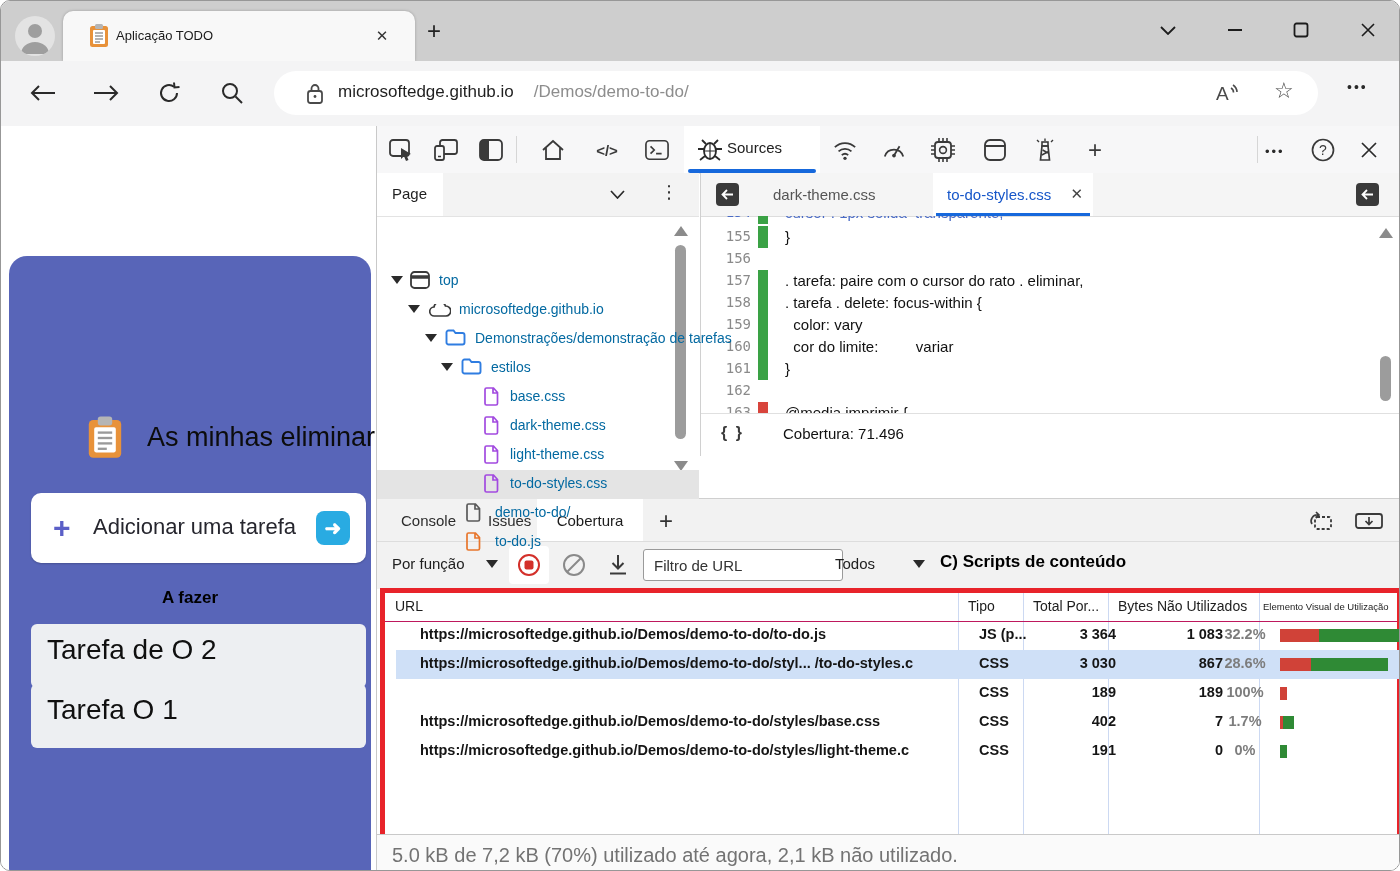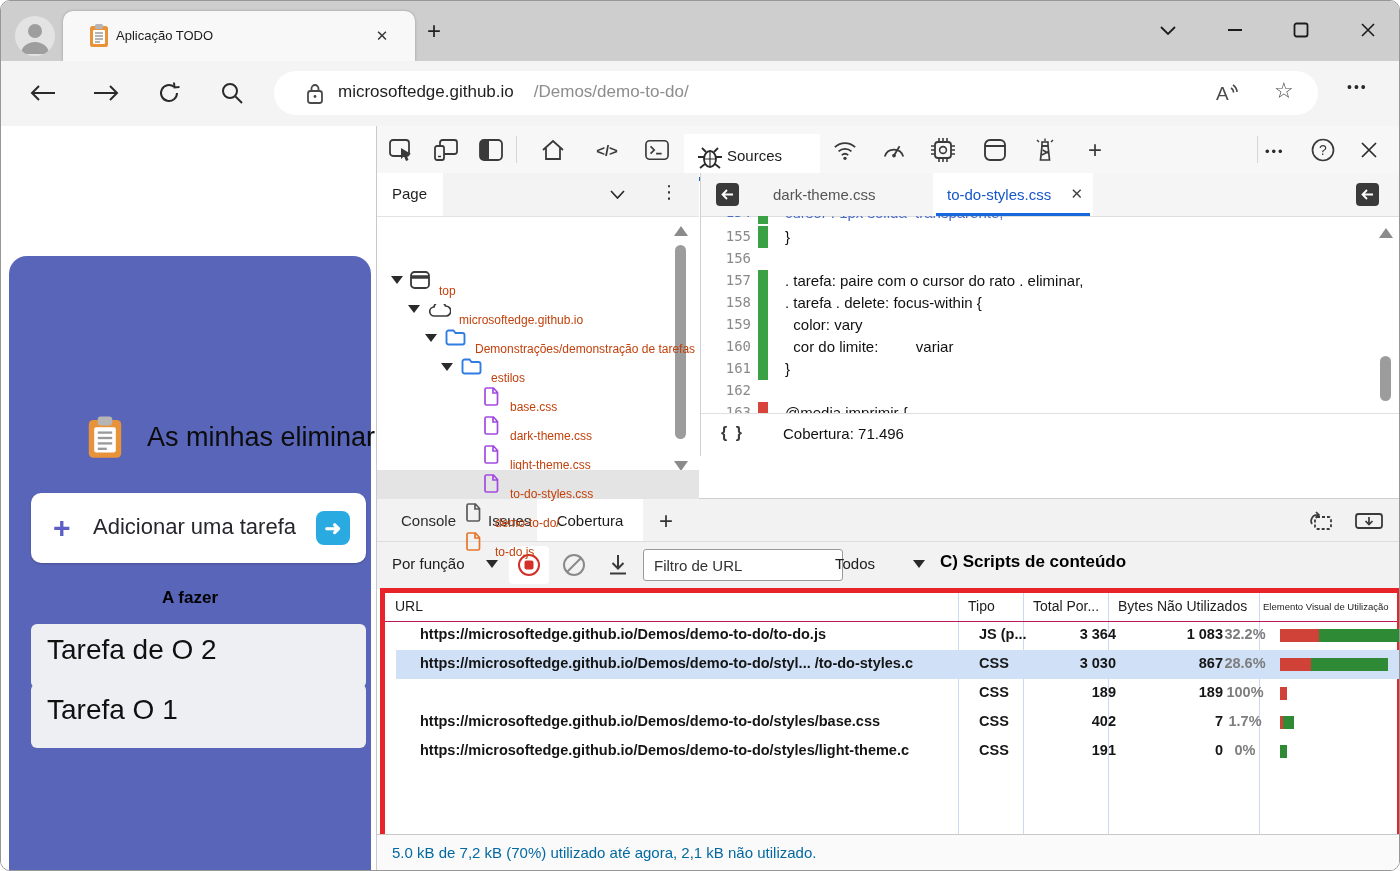--- a/index.html
+++ b/index.html
@@ -30,34 +30,34 @@
   #addtask .lbl{position:absolute;left:62px;top:21px;font-size:22px;color:#26262e;}
   #addtask .go{position:absolute;right:16px;top:18px;width:34px;height:34px;background:#29abe2;border-radius:8px;color:#fff;font-size:20px;line-height:34px;text-align:center;font-weight:700;}
   #afazer{position:absolute;left:0;top:332px;width:362px;text-align:center;font-size:17px;font-weight:700;color:#000;}
   .task{position:absolute;left:22px;width:335px;height:64px;background:#edeff2;border-radius:6px;}
   .task span{position:absolute;left:16px;top:10px;font-size:28px;color:#101010;white-space:nowrap;}
   
   #dt{left:375px;top:125px;width:1025px;height:746px;background:#fff;border-left:1px solid #c9c9c9;}
   #dt-toolbar{position:absolute;left:0;top:0;width:100%;height:47px;background:#f7f7f8;border-bottom:1px solid #e3e3e3;}
   .dt-ic{top:12px;width:24px;height:24px;color:#3a3a3a;display:flex;align-items:center;justify-content:center;font-size:15px;}
   .vsep{top:10px;width:1px;height:27px;background:#d6d6d6;}
-  #tab-sources{left:307px;top:8px;width:136px;height:47px;background:#fff;text-decoration:underline;}
+  #tab-sources{left:307px;top:0;width:136px;height:47px;background:#fff;text-decoration:underline;}
   #tab-sources .bug{position:absolute;left:13px;top:11px;}
   #tab-sources .lab{position:absolute;left:43px;top:13px;font-size:15px;color:#202020;}
   #tab-sources .ul{position:absolute;left:4px;bottom:0;width:128px;height:4px;background:#1668dc;border-radius:2px;}
   
   #navr{position:absolute;left:0;top:47px;width:322px;height:283px;background:#fff;}
   #nav-head{position:absolute;left:0;top:0;width:100%;height:43px;background:#f3f3f3;border-bottom:1px solid #e3e3e3;}
   #page-chip{position:absolute;left:0;top:0;width:66px;height:43px;background:#fff;}
   #page-chip span{position:absolute;left:15px;top:12px;font-size:15px;color:#1f1f1f;}
   .tree-row{position:absolute;left:0;height:29px;width:322px;white-space:nowrap;z-index:2;}
   .tree-row.sel{background:#e4e4e4;}
   .tree-row .car{position:absolute;top:9px;width:0;height:0;border-left:6px solid transparent;border-right:6px solid transparent;border-top:8px solid #2a2a2a;}
   .tree-row .tic{position:absolute;top:4px;}
-  .tree-row .tl{position:absolute;top:17px;font-size:12px;color:#c2410c;}
+  .tree-row .tl{position:absolute;top:5px;font-size:14px;color:#0369a1;}
   .sb{position:absolute;background:#9c9c9c;border-radius:6px;}
   .tri-up{width:0;height:0;border-left:7px solid transparent;border-right:7px solid transparent;border-bottom:10px solid #8b8b8b;}
   .tri-dn{width:0;height:0;border-left:7px solid transparent;border-right:7px solid transparent;border-top:10px solid #8b8b8b;}
   
   #ed{position:absolute;left:323px;top:47px;width:702px;height:283px;background:#fff;border-left:1px solid #d0d0d0;}
   #ed-tabs{position:absolute;left:0;top:0;width:100%;height:43px;background:#f5f5f5;border-bottom:1px solid #ddd;}
   .ed-box-ic{top:9px;width:25px;height:25px;color:#2d2d2d;}
   #ed-tab1{position:absolute;left:50px;top:0;height:43px;line-height:43px;font-size:15px;color:#555;padding:0 22px;}
   #ed-tab2{position:absolute;left:232px;top:0;width:160px;height:43px;background:#fff;}
   #ed-tab2 .t{position:absolute;left:14px;top:13px;font-size:15px;color:#1656c9;}
@@ -101,21 +101,21 @@
   .td-url{position:absolute;left:24px;top:5px;font-size:14.5px;color:#151515;white-space:nowrap;overflow:hidden;width:552px;}
   .td-type{position:absolute;left:583px;top:5px;font-size:14.5px;color:#151515;}
   .td-total{position:absolute;left:648px;width:72px;top:5px;font-size:14.5px;color:#151515;text-align:right;}
   .td-unused{position:absolute;left:733px;width:94px;top:5px;font-size:14.5px;color:#151515;text-align:right;}
   .td-pct{position:absolute;left:828px;width:42px;top:5px;font-size:14.5px;color:#7d7d7d;text-align:center;}
   .usage-bar{position:absolute;left:884px;top:8px;height:13px;display:flex;}
   .bar-red{height:13px;background:#d04238;}
   .bar-green{height:13px;background:#2f8a35;flex:1;}
   
   #summary{position:absolute;left:0;top:708px;width:100%;height:38px;background:#fafafa;border-top:1px solid #c9c9c9;}
-  #summary span{position:absolute;left:15px;top:9px;font-size:15px;color:#0369a1;}
+  #summary span{position:absolute;left:15px;top:9px;font-size:20px;color:#737373;}
 </style>
 </head>
 <body>
 
 <div id="stage">
 <div id="win">
 
   <div id="tabstrip">
     <div id="avatar" class="abs">
       <svg width="40" height="40" viewBox="0 0 40 40">

